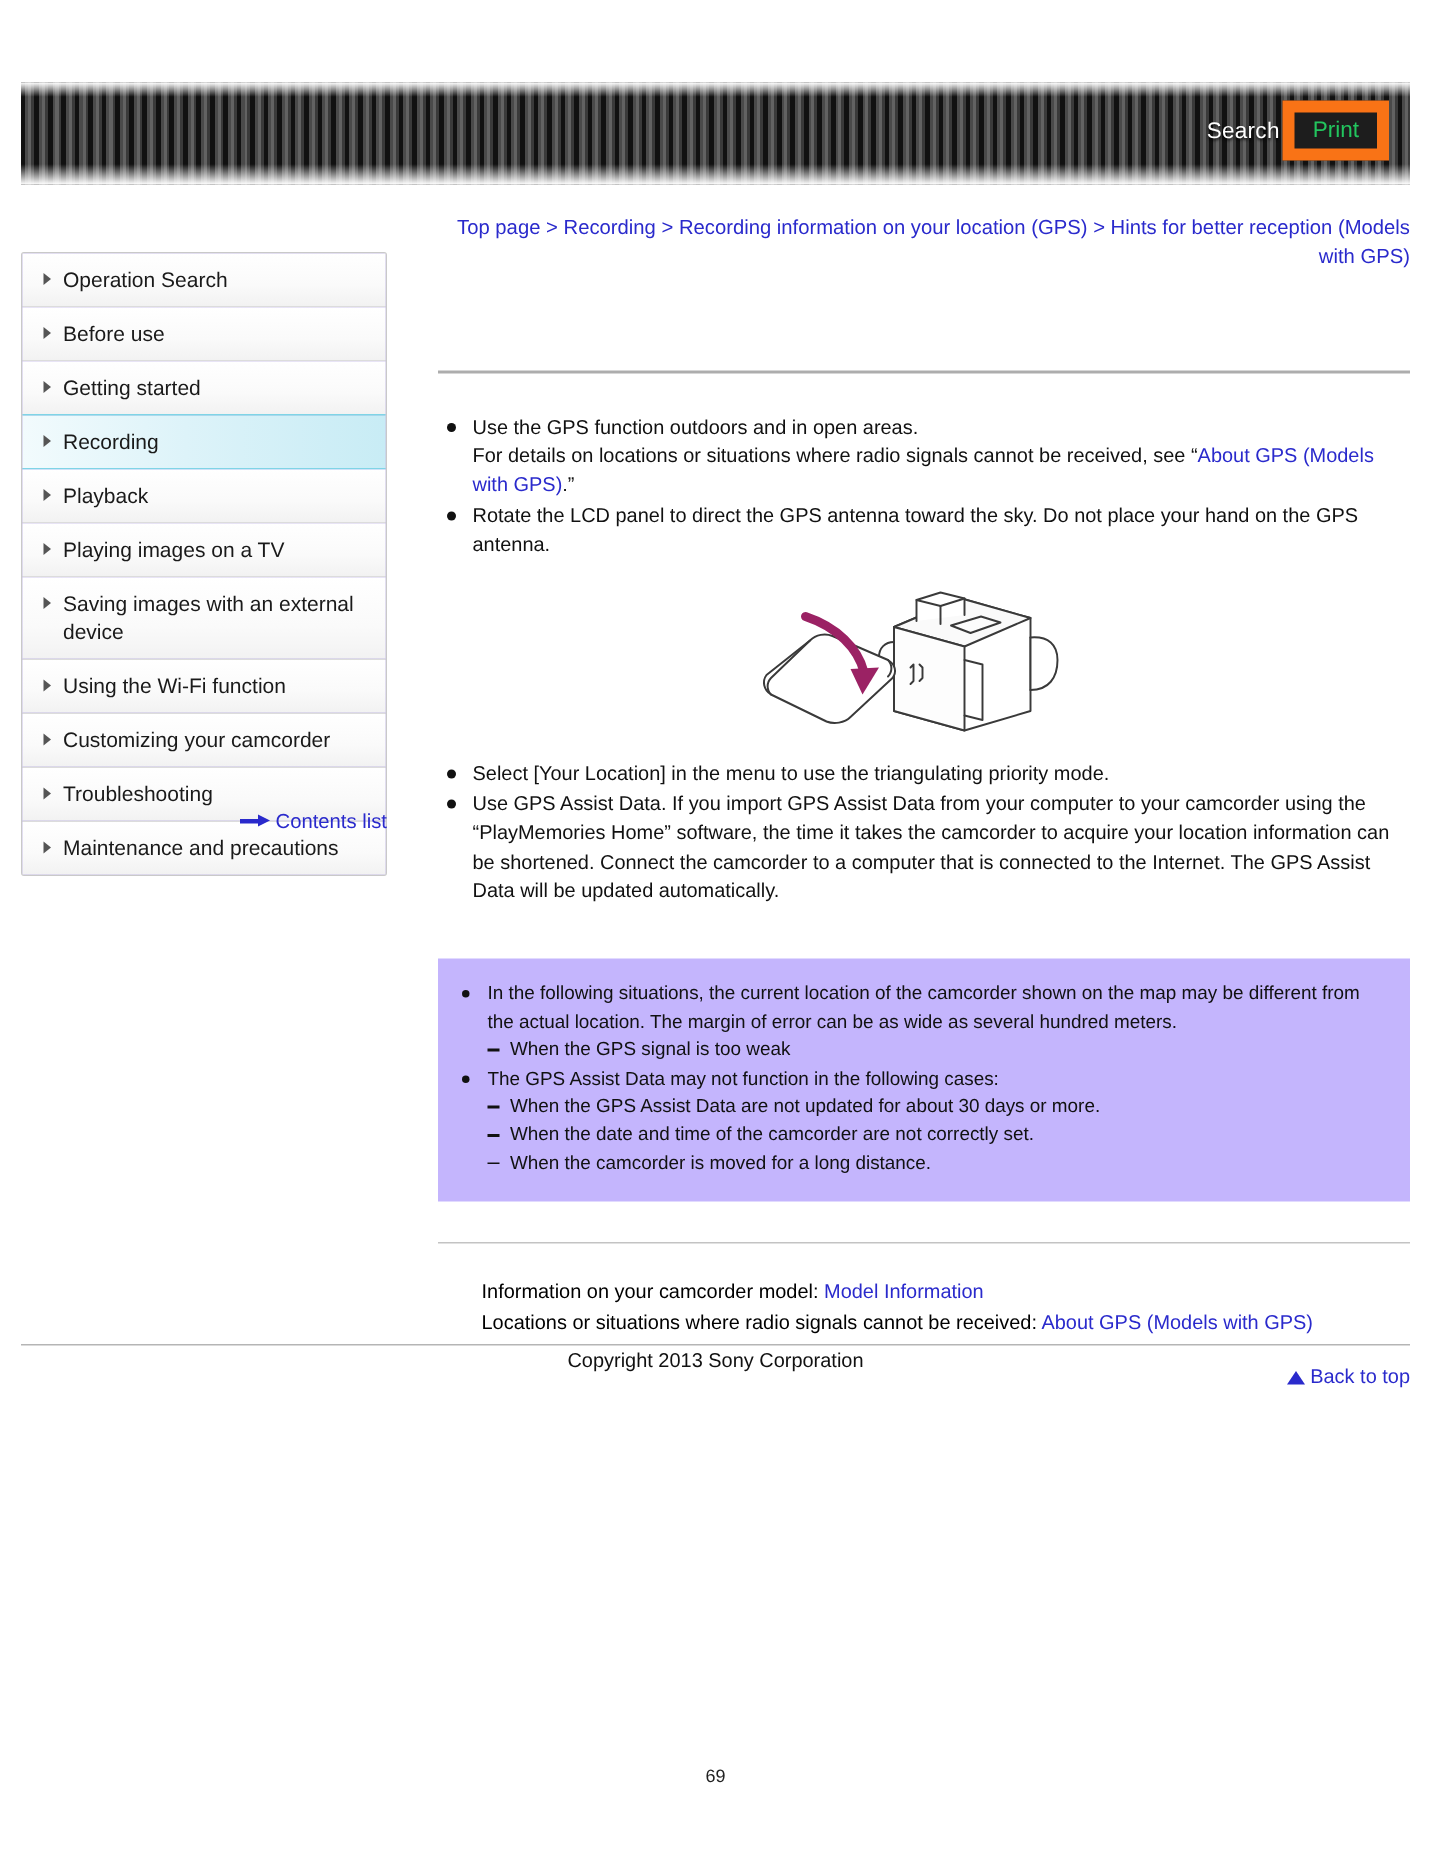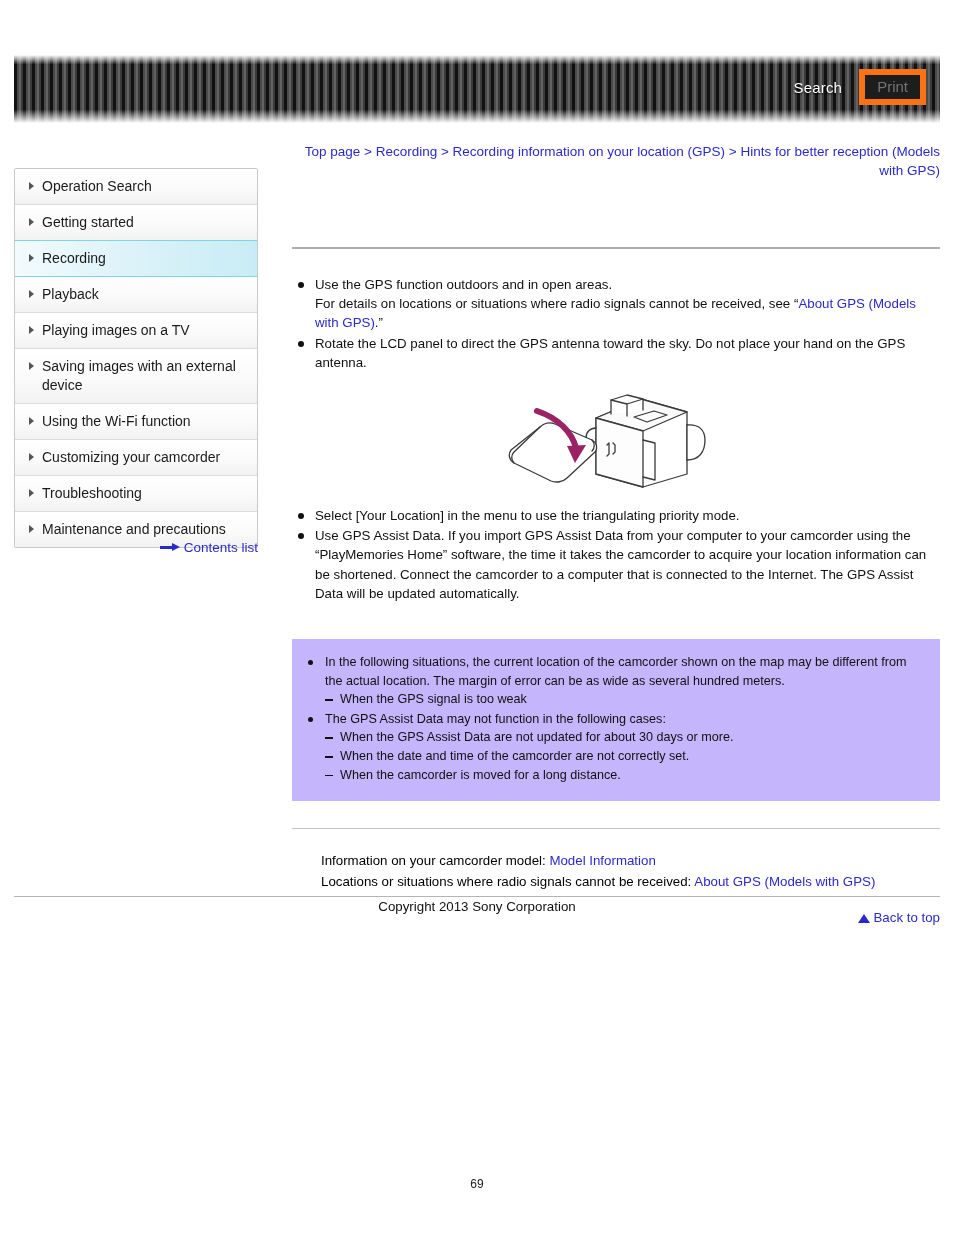--- a/index.html
+++ b/index.html
@@ -31,34 +31,34 @@
         rgba(255,255,255,1) 100%),
       repeating-linear-gradient(to right,
         #111 0px, #111 3px,
         #4a4a4a 3px, #4a4a4a 5px,
         #626262 5px, #626262 7px,
         #3a3a3a 7px, #3a3a3a 9px);
   }
   #header-actions {
     position: absolute;
     right: 14px; top: 0; bottom: 0;
-    display: flex; align-items: center; gap: 17px;
+    display: flex; align-items: center; gap: 2px;
     padding-bottom: 4px;
   }
   #search-link {
     color: #ffffff;
     font-size: 15px;
     letter-spacing: .2px;
     text-shadow: 0 1px 2px rgba(0,0,0,.9);
     cursor: pointer;
   }
   #print-button {
-    color: #737373;
+    color: #22c55e;
     font-size: 15px;
-    border: 6px solid #f97316;
+    border: 8px solid #f97316;
     background: #1d1d1d;
     padding: 3px 12px 4px;
     line-height: 1.15;
     cursor: pointer;
   }
 
   
   #breadcrumb {
     position: absolute;
     left: 292px; top: 142px;
@@ -267,20 +267,24 @@
 
 <div id="breadcrumb">
   <span class="crumb">Top page</span><span class="sep"> &gt; </span><span class="crumb">Recording</span><span class="sep"> &gt; </span><span class="crumb">Recording information on your location (GPS)</span><span class="sep"> &gt; </span><span class="crumb">Hints for better reception</span>
   <span class="crumb">(Models with GPS)</span>
 </div>
 
 <nav id="sidebar">
   <div class="side-item">
     <span class="tri"></span>
     <span>Operation Search</span>
+  </div>
+  <div class="side-item">
+    <span class="tri"></span>
+    <span>Before use</span>
   </div>
   <div class="side-item">
     <span class="tri"></span>
     <span>Getting started</span>
   </div>
   <div class="side-item active">
     <span class="tri"></span>
     <span>Recording</span>
   </div>
   <div class="side-item">

